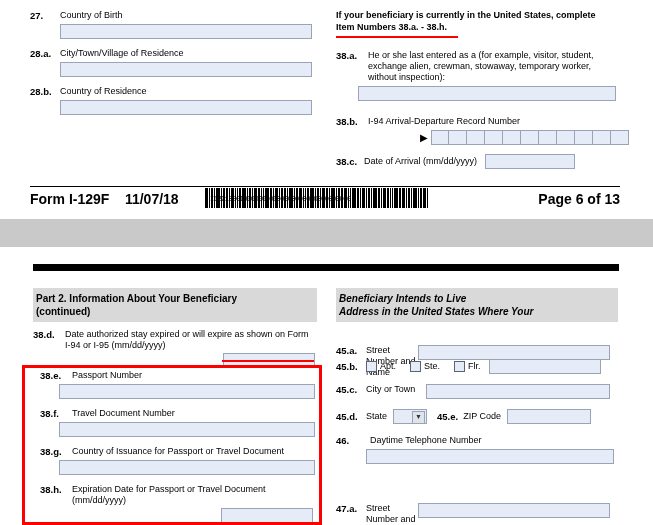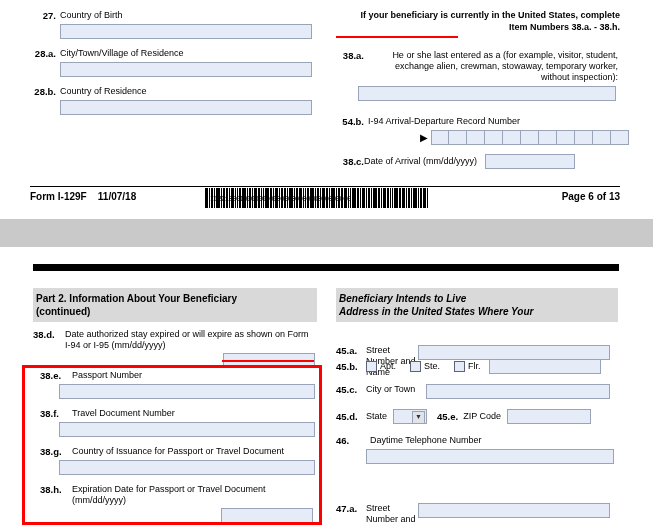--- a/index.html
+++ b/index.html
@@ -15,21 +15,21 @@
     color: #000000;
     position: relative;
     overflow: hidden;
   }
   .page {
     position: absolute;
     left: 0;
     width: 653px;
     background: #ffffff;
   }
-  .page-top { top: 0; height: 273px; text-align: right; }
+  .page-top { top: 0; height: 273px; }
   .page-gap {
     position: absolute;
     left: 0; top: 219px;
     width: 653px; height: 28px;
     background: #c9c9c9;
   }
   .page-bottom { top: 247px; height: 278px; }
 
   .num {
     font-weight: bold;
@@ -60,21 +60,21 @@
 
   
   .footer-rule {
     position: absolute;
     left: 30px;
     width: 590px;
     border-top: 1px solid #000;
   }
   .footer-text {
     position: absolute;
-    font-size: 10px;
+    font-size: 14px;
     font-weight: bold;
   }
   .barcode {
     position: absolute;
     height: 20px;
     display: flex;
     align-items: flex-end;
     overflow: hidden;
   }
   .barcode i {
@@ -203,21 +203,21 @@
   <div class="item" style="left:336px; top:50px; width:284px;">
     <div class="label-line">
       <span class="num" style="min-width:28px;">38.a.</span>
       <span class="fieldlabel" style="width:250px;">He or she last entered as a (for example, visitor, student, exchange alien, crewman, stowaway, temporary worker, without inspection):</span>
     </div>
     <div class="inputbox" style="margin-left:22px; margin-top:3px; width:258px;"></div>
   </div>
 
   <div class="item" style="left:336px; top:116px; width:284px;">
     <div class="label-line">
-      <span class="num" style="min-width:28px;">54.b.</span>
+      <span class="num" style="min-width:28px;">38.b.</span>
       <span class="fieldlabel">I-94 Arrival-Departure Record Number</span>
     </div>
     <div style="display:flex; align-items:center; margin-left:84px; margin-top:3px;">
       <span class="arrowhead">▶</span>
       <div style="display:flex; margin-left:3px;">
         <div class="seg segfirst" style="width:18px;"></div>
         <div class="seg" style="width:18px;"></div>
         <div class="seg" style="width:18px;"></div>
         <div class="seg" style="width:18px;"></div>
         <div class="seg" style="width:18px;"></div>

